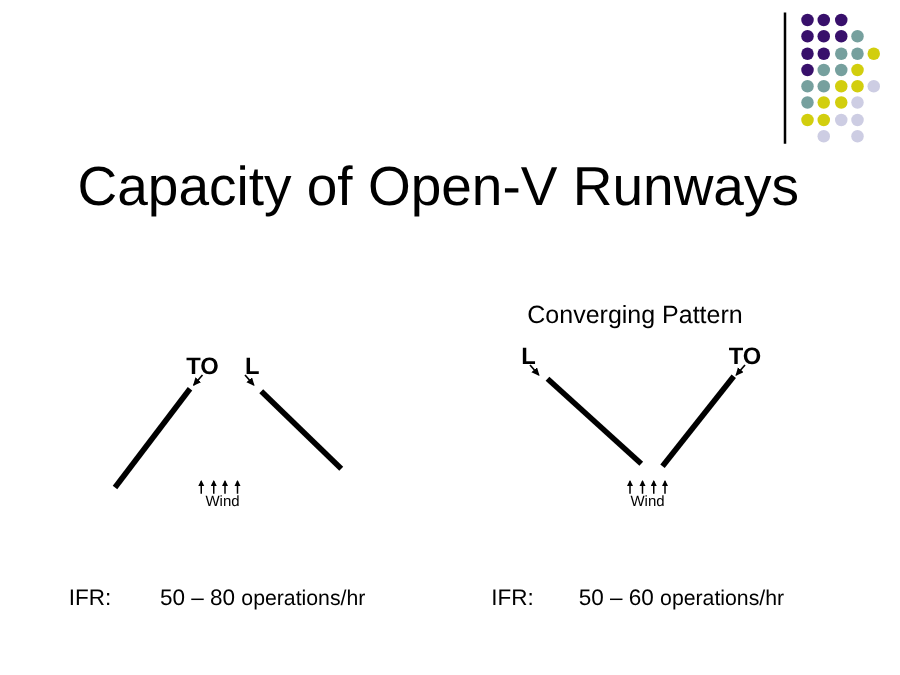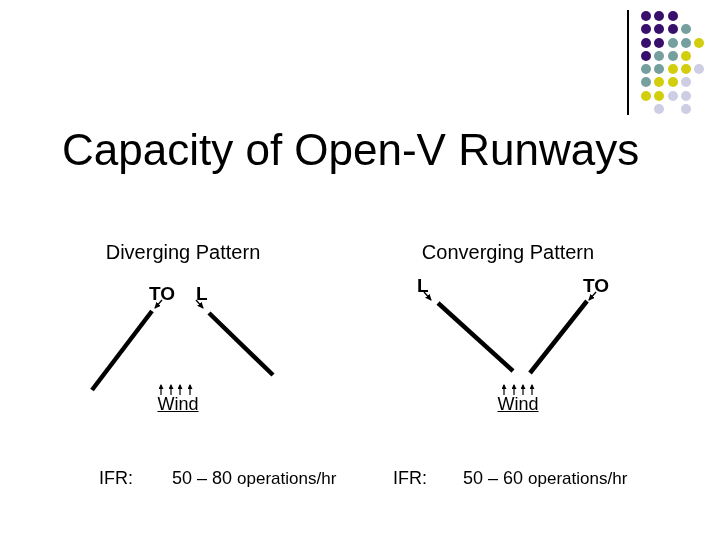--- a/index.html
+++ b/index.html
@@ -59,23 +59,22 @@
     font-weight: bold;
     line-height: 17px;
     white-space: nowrap;
     text-align: right;
   }
 
   .wind-label {
     position: absolute;
     top: 394px;
     width: 56px;
-    font-size: 18px;
+    font-size: 12px;
     text-align: center;
-    text-decoration: underline;
   }
   .wind-left  { left: 150px; }
   .wind-right { left: 490px; }
 
   .stat-row {
     position: absolute;
     font-size: 18px;
     line-height: 20px;
     white-space: nowrap;
   }
@@ -195,21 +194,20 @@
       </div>
       <div class="dot-cell"></div>
       <div class="dot-cell">
         <div class="dot" style="background: rgb(205, 205, 227);"></div>
       </div>
       <div class="dot-cell"></div>
     </div>
 
   <div class="title">Capacity of Open-V Runways</div>
 
-  <div class="pattern-heading heading-left">Diverging Pattern</div>
   <div class="pattern-heading heading-right">Converging Pattern</div>
 
   <div class="runway-label" style="left:149px; top:285px;">TO</div>
   <div class="runway-label" style="left:196px; top:285px;">L</div>
   <div class="runway-label" style="left:417px; top:277px;">L</div>
   <div class="runway-label" style="left:583px; top:277px;">TO</div>
 
   <svg class="graphics" width="720" height="540" viewBox="0 0 720 540">
     <defs>
       <marker id="ah" markerWidth="9" markerHeight="9" refX="5.5" refY="3" orient="auto" markerUnits="userSpaceOnUse">
@@ -243,21 +241,21 @@
         <line x1="514" y1="395" x2="514" y2="385" marker-end="url(#wh)"></line>
         <line x1="523" y1="395" x2="523" y2="385" marker-end="url(#wh)"></line>
         <line x1="532" y1="395" x2="532" y2="385" marker-end="url(#wh)"></line>
       </g>
     </g>
   </svg>
 
   <div class="wind-label wind-left">Wind</div>
   <div class="wind-label wind-right">Wind</div>
 
-  <div class="stat-row col-left" style="left:55px; top:468px;margin-left:44px;">
+  <div class="stat-row col-left" style="left:55px; top:468px;">
     <span class="stat-label">IFR:</span><span class="stat-value">50 – 80</span><span class="stat-unit">operations/hr</span>
   </div>
 
   <div class="stat-row col-right" style="left:393px; top:468px;">
     <span class="stat-label">IFR:</span><span class="stat-value">50 – 60</span><span class="stat-unit">operations/hr</span>
   </div>
 
 </div>
 
 </body></html>

